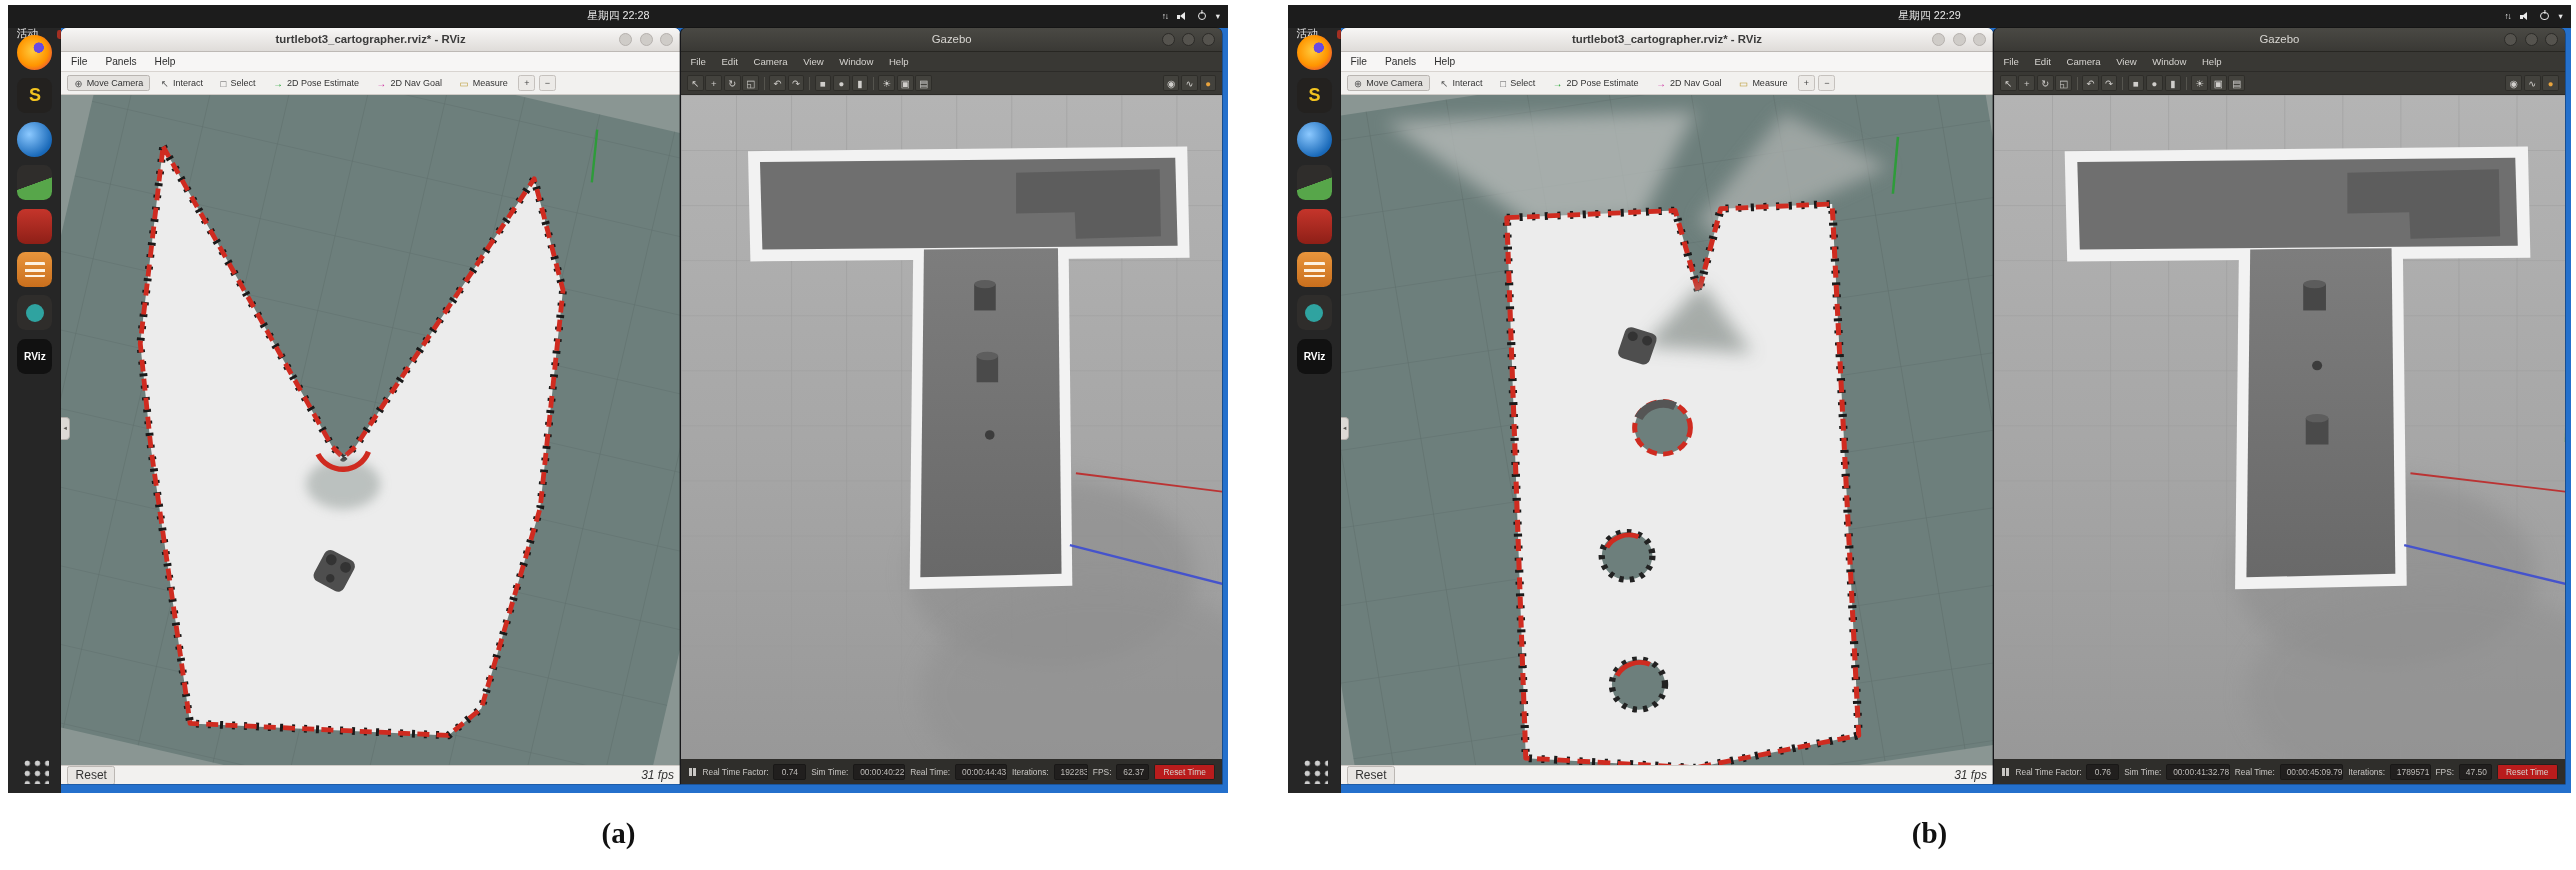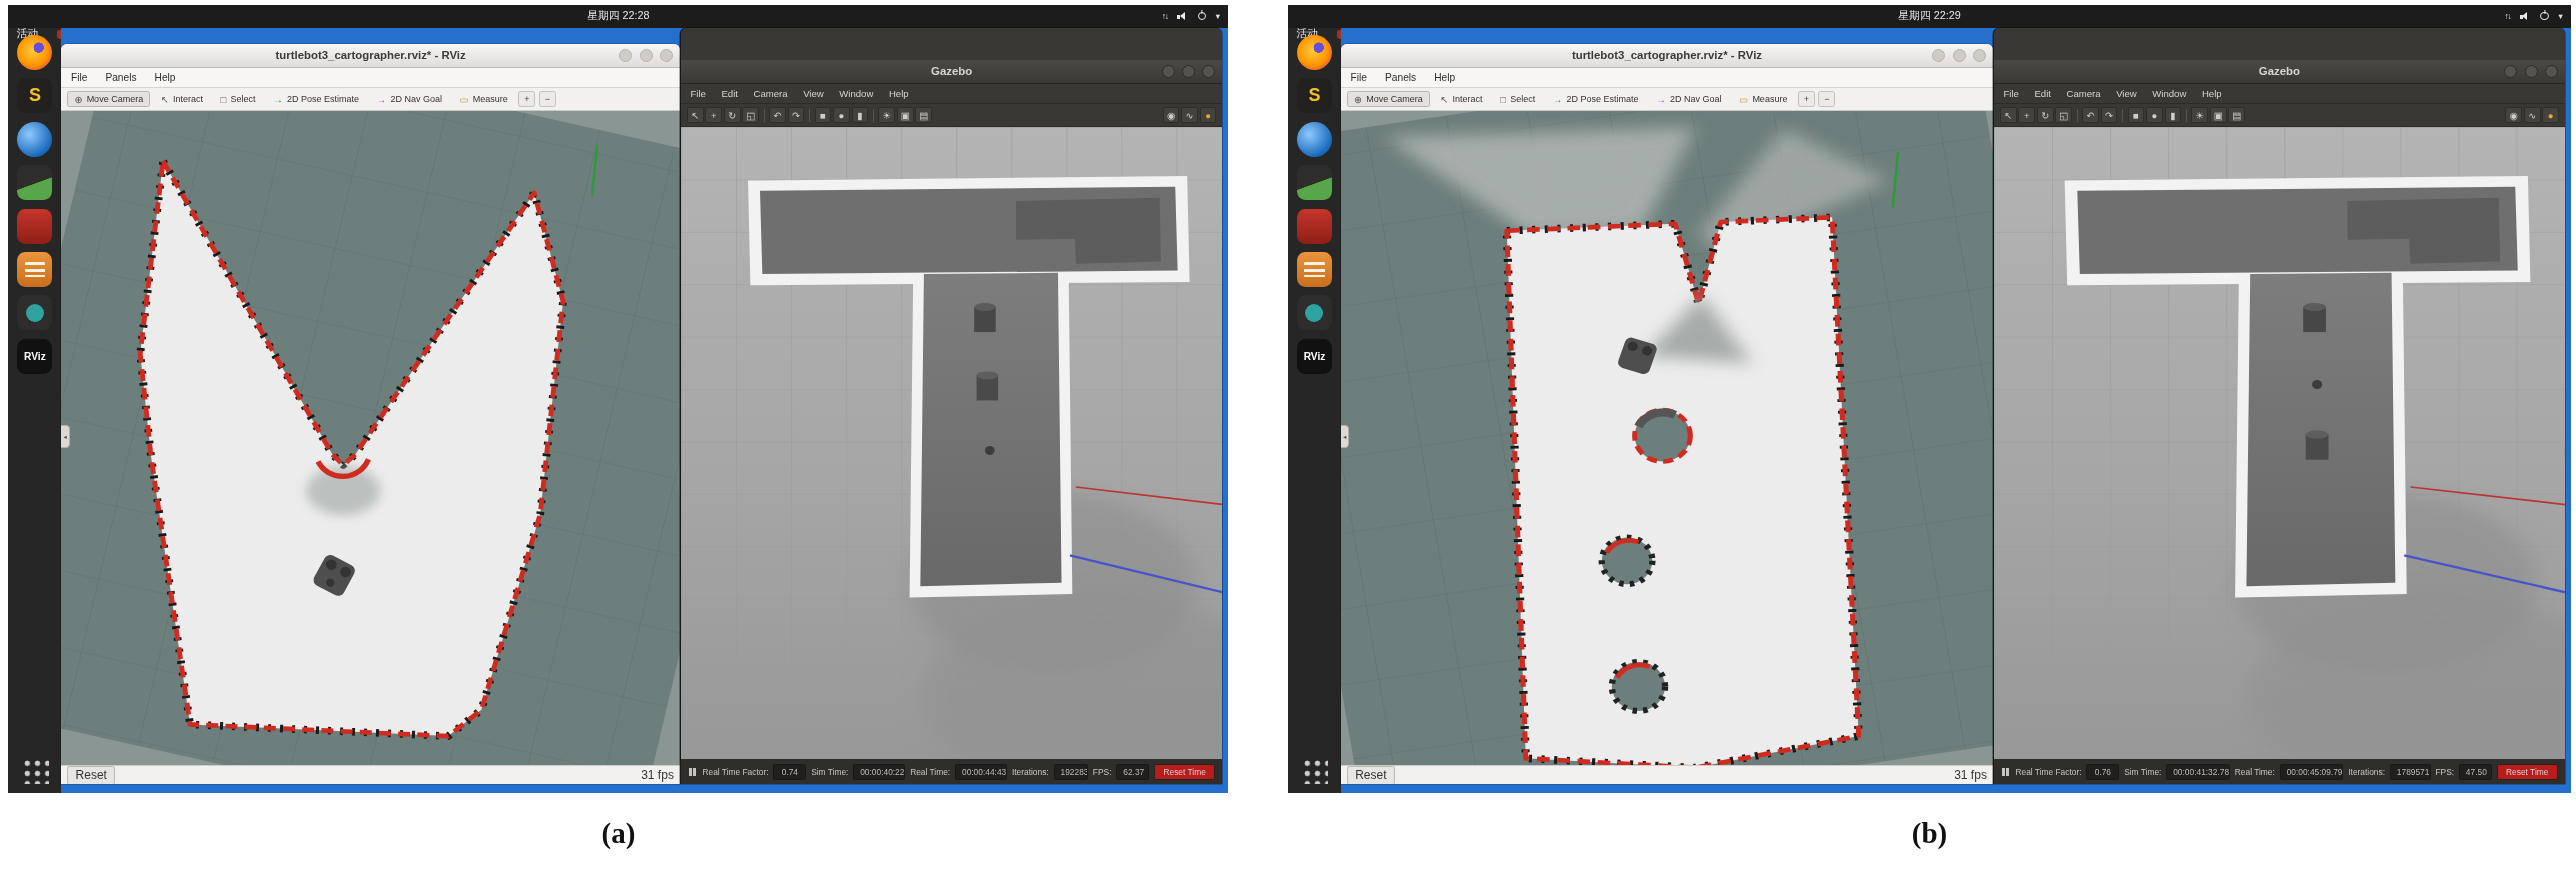--- a/index.html
+++ b/index.html
@@ -40,21 +40,21 @@
   .dk-red { background:linear-gradient(#c5352b,#8e1f17); }
   .dk-stack { background:linear-gradient(#e9953c,#c96f1d); }
   .dk-stack::after { content:""; position:absolute; left:7.2px; right:7.2px; top:9.6px; height:15.5px; background:repeating-linear-gradient(#fdf2e2 0 3px, rgba(0,0,0,0) 3px 6.6px); border-radius:1.2px; }
   .dk-teal { background:#2f2d2b; }
   .dk-teal::after { content:""; position:absolute; left:8.4px; top:8.4px; width:18px; height:18px; border-radius:50%; background:#2fa3a0; }
   .dk-rviz { background:#111; color:#fff; display:flex; align-items:center; justify-content:center; font-size:10.2px; font-weight:bold; }
   .dk-grid { margin-top:auto; margin-bottom:8.4px; width:27.5px; height:27.5px; border-radius:0; background-image:radial-gradient(#cfcfcf 2.4px, rgba(0,0,0,0) 3px); background-size:10.2px 10.2px; background-position:1.2px 1.2px; }
 
   
   .desktop { flex:1; position:relative; background:#2470cc; min-width:0; }
-  .rviz-window { position:absolute; left:0; top:16px; bottom:8.4px; width:53%; display:flex; flex-direction:column; background:#f2f1ef; border-radius:6px 6px 0 0; overflow:hidden; box-shadow:0 0 0 0.6px rgba(0,0,0,.35); }
+  .rviz-window { position:absolute; left:0; top:0; bottom:8.4px; width:53%; display:flex; flex-direction:column; background:#f2f1ef; border-radius:6px 6px 0 0; overflow:hidden; box-shadow:0 0 0 0.6px rgba(0,0,0,.35); }
   .gazebo-window { position:absolute; left:53%; right:6px; top:0; bottom:8.4px; display:flex; flex-direction:column; background:#393834; border-radius:6px 6px 0 0; overflow:hidden; box-shadow:0 0 0 0.6px rgba(0,0,0,.5); border-left:1.8px solid #17171a; }
 
   
   .rv-titlebar { height:24px; background:linear-gradient(#f7f6f5,#dfdcd9); border-bottom:0.6px solid #bdb9b5; display:flex; align-items:center; justify-content:center; position:relative; font-size:11.4px; font-weight:bold; color:#3b3b3b; flex:0 0 auto; }
   .winbtns { position:absolute; right:7.2px; top:0; height:100%; display:flex; align-items:center; gap:7.2px; }
   .wbtn { width:13px; height:13px; border-radius:50%; background:#cfccc8; border:0.6px solid #b5b1ad; display:inline-block; }
   .gz .wbtn { background:#55534e; border-color:#2c2b28; }
   .rv-menubar { height:20.3px; background:#f7f6f5; border-bottom:0.6px solid #d8d4d0; display:flex; align-items:center; gap:18px; padding:0 9.6px; font-size:10.2px; color:#2e2e2e; flex:0 0 auto; }
   .rv-toolbar { height:23px; background:#f2f1ef; border-bottom:0.6px solid #cfcbc7; display:flex; align-items:center; gap:3.6px; padding:0 6px; font-size:9px; color:#333; flex:0 0 auto; white-space:nowrap; }
   .rv-tool { display:flex; align-items:center; gap:4.2px; padding:1.8px 6px; border:0.6px solid rgba(0,0,0,0); border-radius:2.4px; }
@@ -62,24 +62,24 @@
   .rv-tool .ti { font-size:9.6px; color:#5a5a5a; }
   .ti-green { color:#1fa32e !important; font-weight:bold; }
   .ti-magenta { color:#cc2fa0 !important; font-weight:bold; }
   .ti-measure { color:#b9962e !important; }
   .rv-tool-sm { padding:1.8px 4.8px; border:0.6px solid #c5c1bd; border-radius:2.4px; background:#eceae7; font-size:9px; color:#444; }
   .rv-viewport { flex:1; position:relative; overflow:hidden; background:#8a9693; min-height:0; }
   .rv-viewport svg, .gz-viewport svg { position:absolute; inset:0; width:100%; height:100%; }
   .panel-handle { position:absolute; left:0; top:48%; width:8.4px; height:23px; background:#dcd9d5; border:0.6px solid #b3afab; border-left:none; border-radius:0 4.2px 4.2px 0; display:flex; align-items:center; justify-content:center; font-size:6.6px; color:#55524e; }
   .rv-statusbar { height:19px; background:#f2f1ef; border-top:0.6px solid #cfcbc7; display:flex; align-items:center; padding:0 6px; font-size:12px; color:#333; flex:0 0 auto; }
   .rv-reset { padding:1.2px 7.2px; background:#e8e6e3; border:0.6px solid #bbb7b3; border-radius:2.4px; }
-  .rv-fps { margin-left:auto; }
-
-  
-  .gz-titlebar { height:24px; background:linear-gradient(#4a4944,#3a3935); border-bottom:0.6px solid #272622; display:flex; align-items:center; justify-content:center; position:relative; font-size:11.4px; font-weight:bold; color:#d8d6d2; flex:0 0 auto;margin-top:32px; }
+  .rv-fps { margin-left:auto;font-style:italic; }
+
+  
+  .gz-titlebar { height:24px; background:linear-gradient(#4a4944,#3a3935); border-bottom:0.6px solid #272622; display:flex; align-items:center; justify-content:center; position:relative; font-size:11.4px; font-weight:normal; color:#d8d6d2; flex:0 0 auto; }
   .gz-menubar { height:20.3px; background:#393834; border-bottom:0.6px solid #2c2b28; display:flex; align-items:center; gap:15.5px; padding:0 9.6px; font-size:9.6px; color:#d6d4d0; flex:0 0 auto; }
   .gz-toolbar { height:23px; background:#393834; border-bottom:0.6px solid #2c2b28; display:flex; align-items:center; gap:1.8px; padding:0 6px; flex:0 0 auto; }
   .gz-ic { width:16.7px; height:16.7px; display:flex; align-items:center; justify-content:center; color:#d0cecb; font-size:9.6px; border-radius:1.8px; background:#43423d; border:0.6px solid #2e2d29; }
   .gz-ic.orange { color:#e8a33d; }
   .gz-sep { width:0.6px; height:13px; background:#55544e; margin:0 3px; }
   .gz-right { margin-left:auto; display:flex; gap:1.8px; }
   .gz-viewport { flex:1; position:relative; overflow:hidden; background:#a6a6a6; min-height:0; }
   .gz-statusbar { height:25px; background:#2f2e2b; display:flex; align-items:center; gap:4.8px; padding:0 7.2px; font-size:8.4px; color:#c9c7c4; flex:0 0 auto; white-space:nowrap; }
   .pause { position:relative; width:9.6px; height:9.6px; display:inline-block; flex:0 0 auto; }
   .pause::before, .pause::after { content:""; position:absolute; top:0.6px; width:2.4px; height:8.4px; background:#c9c7c4; }

